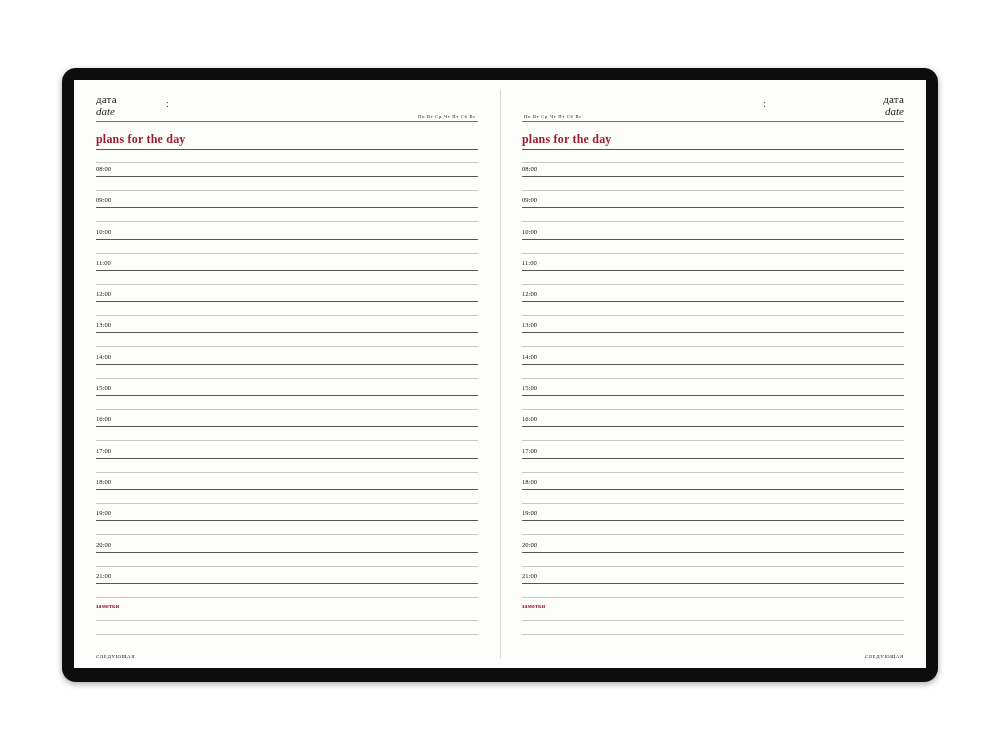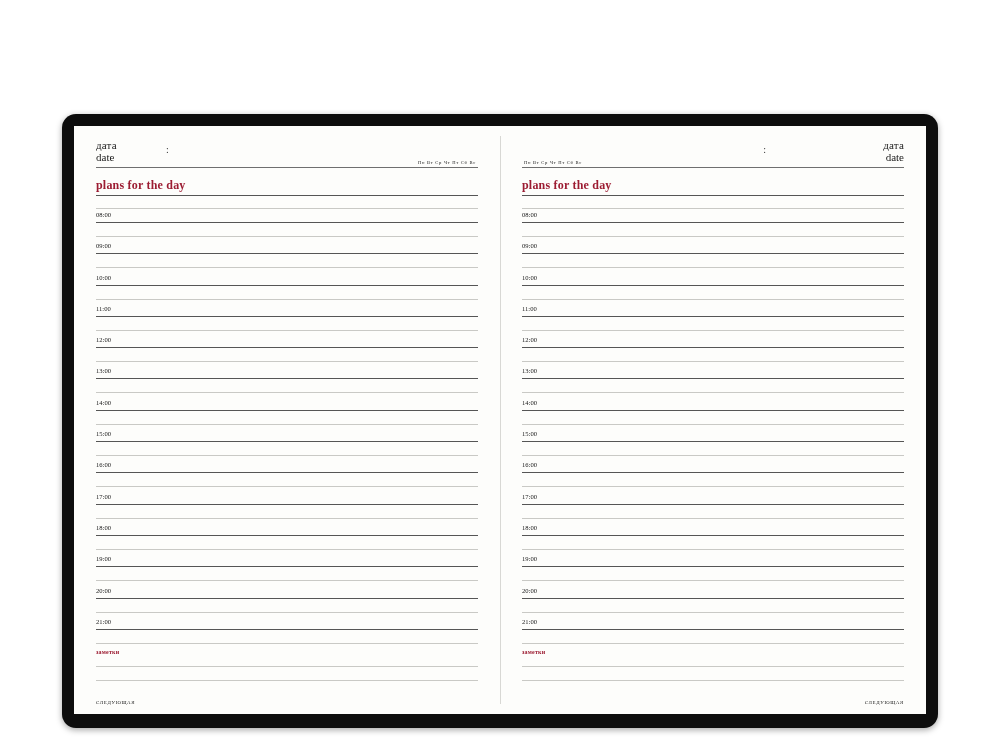--- a/index.html
+++ b/index.html
@@ -22,21 +22,20 @@
   
   .planner-cover {
     position: absolute;
     left: 62px;
     top: 68px;
     width: 876px;
     height: 614px;
     background: #0d0d0d;
     border-radius: 14px;
     box-shadow: 0 2px 6px rgba(0,0,0,0.35);
-    margin-top: 46px;
   }
 
   
   .page-spread {
     position: absolute;
     left: 12px;
     top: 12px;
     right: 12px;
     bottom: 14px;
     background: #fdfdfb;
@@ -79,20 +78,21 @@
 
   .date-ru {
     font-family: "Liberation Serif", serif;
     font-size: 11px;
     color: #1a1a1a;
     letter-spacing: 0.2px;
   }
   .date-en {
     font-family: "Liberation Serif", serif;
     font-size: 11px;
+    font-style: italic;
     color: #1a1a1a;
     margin-top: 1px;
   }
 
   .hdr-colon {
     position: absolute;
     top: 2px;
     font-size: 10px;
     color: #333;
   }

